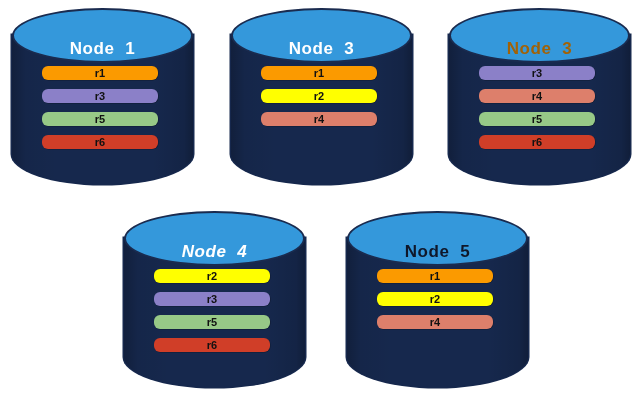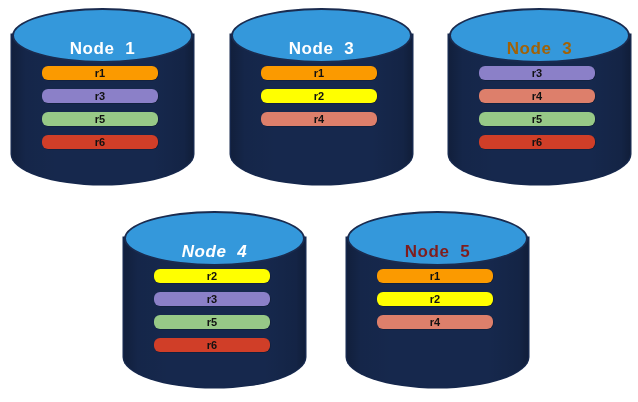--- a/index.html
+++ b/index.html
@@ -156,20 +156,20 @@
         <div class="bar" style="background: rgb(255, 255, 0);">r2</div>
         <div class="bar" style="background: rgb(139, 128, 200);">r3</div>
         <div class="bar" style="background: rgb(151, 201, 135);">r5</div>
         <div class="bar" style="background: rgb(208, 62, 40);">r6</div>
       </div>
     </div>
     <div class="node" style="left: 347px; top: 211px;">
       <div class="cyl-body" style="background: rgb(22, 40, 77);"></div>
       <div class="cyl-shade"></div>
       <div class="cyl-top" style="background: rgb(52, 152, 219); border-color: rgb(26, 43, 79);"></div>
-      <div class="node-label" style="color: #7f1d1d;">Node  5</div>
+      <div class="node-label" style="color: #0f172a;">Node  5</div>
       <div class="bars">
         <div class="bar" style="background: rgb(251, 154, 0);">r1</div>
         <div class="bar" style="background: rgb(255, 255, 0);">r2</div>
         <div class="bar" style="background: rgb(221, 127, 107);">r4</div>
       </div>
     </div>
   </div>
 
 </body></html>

